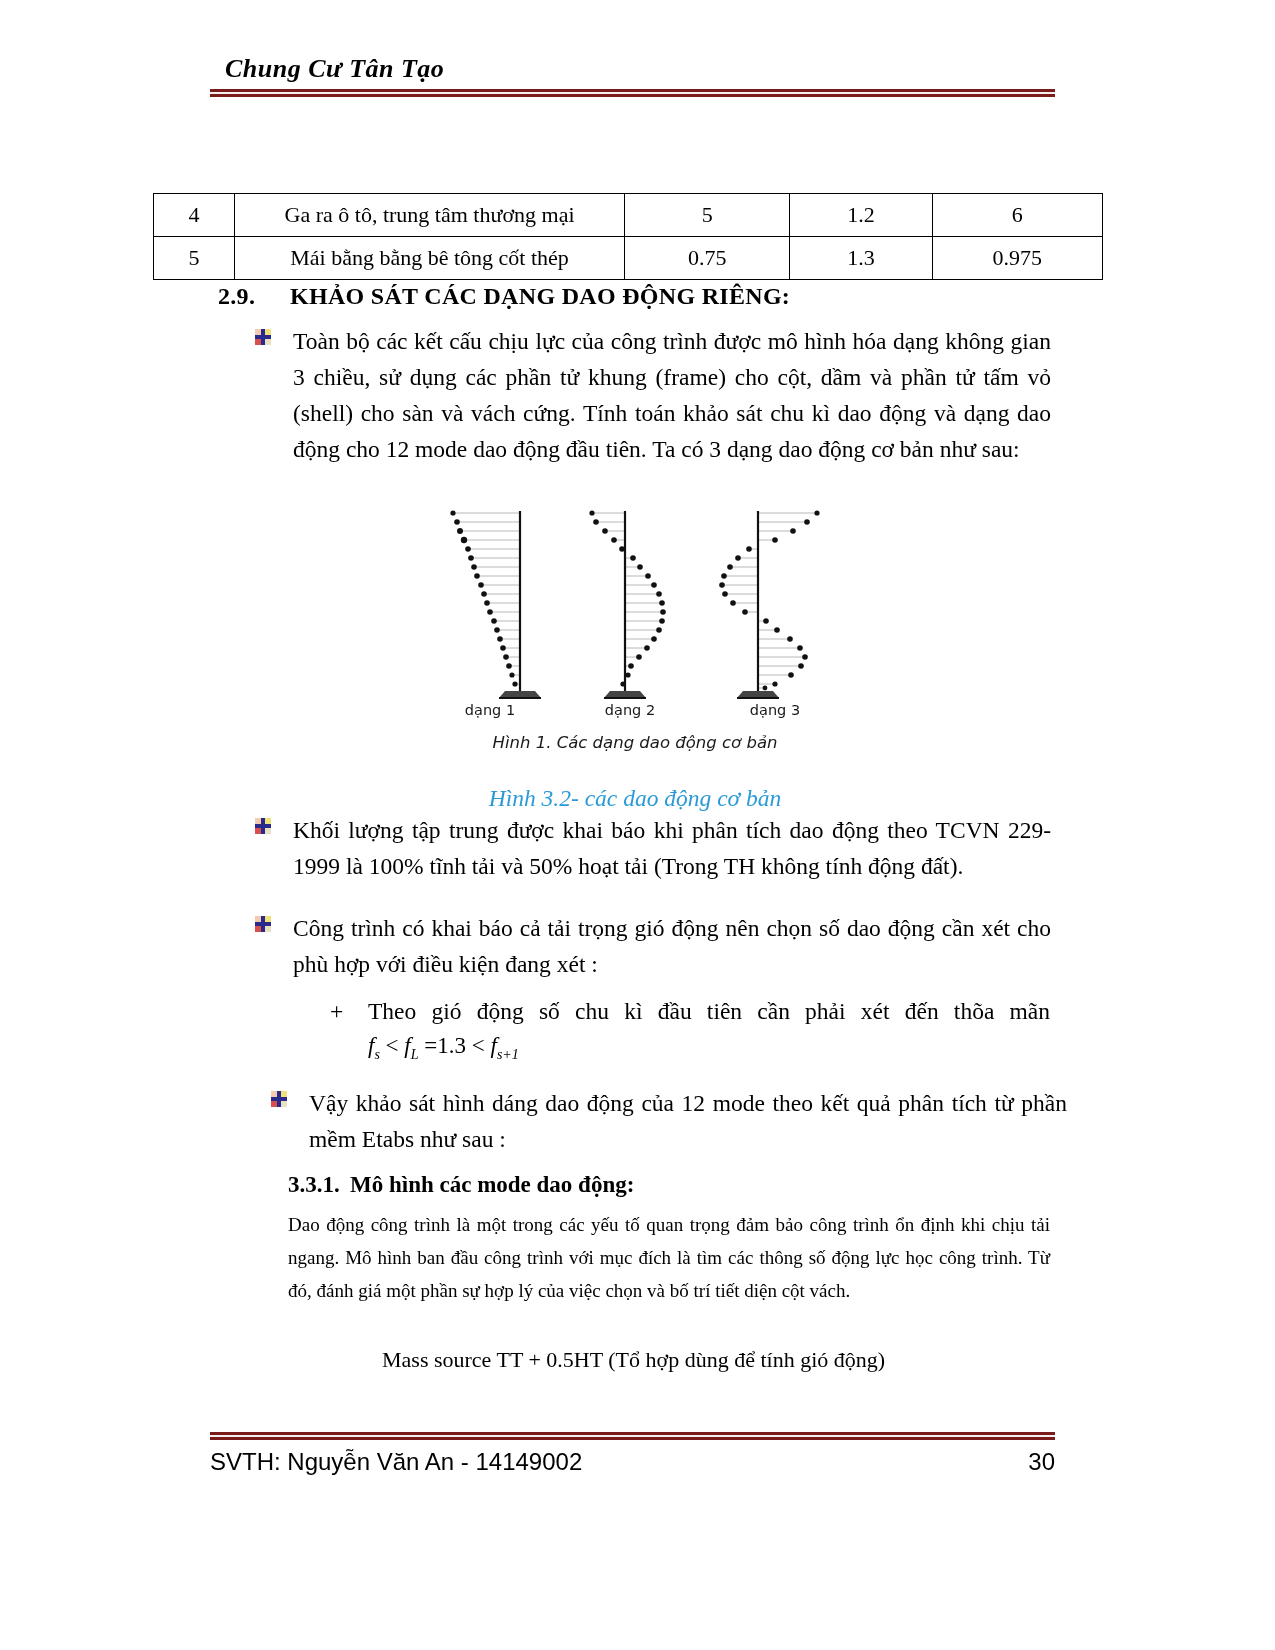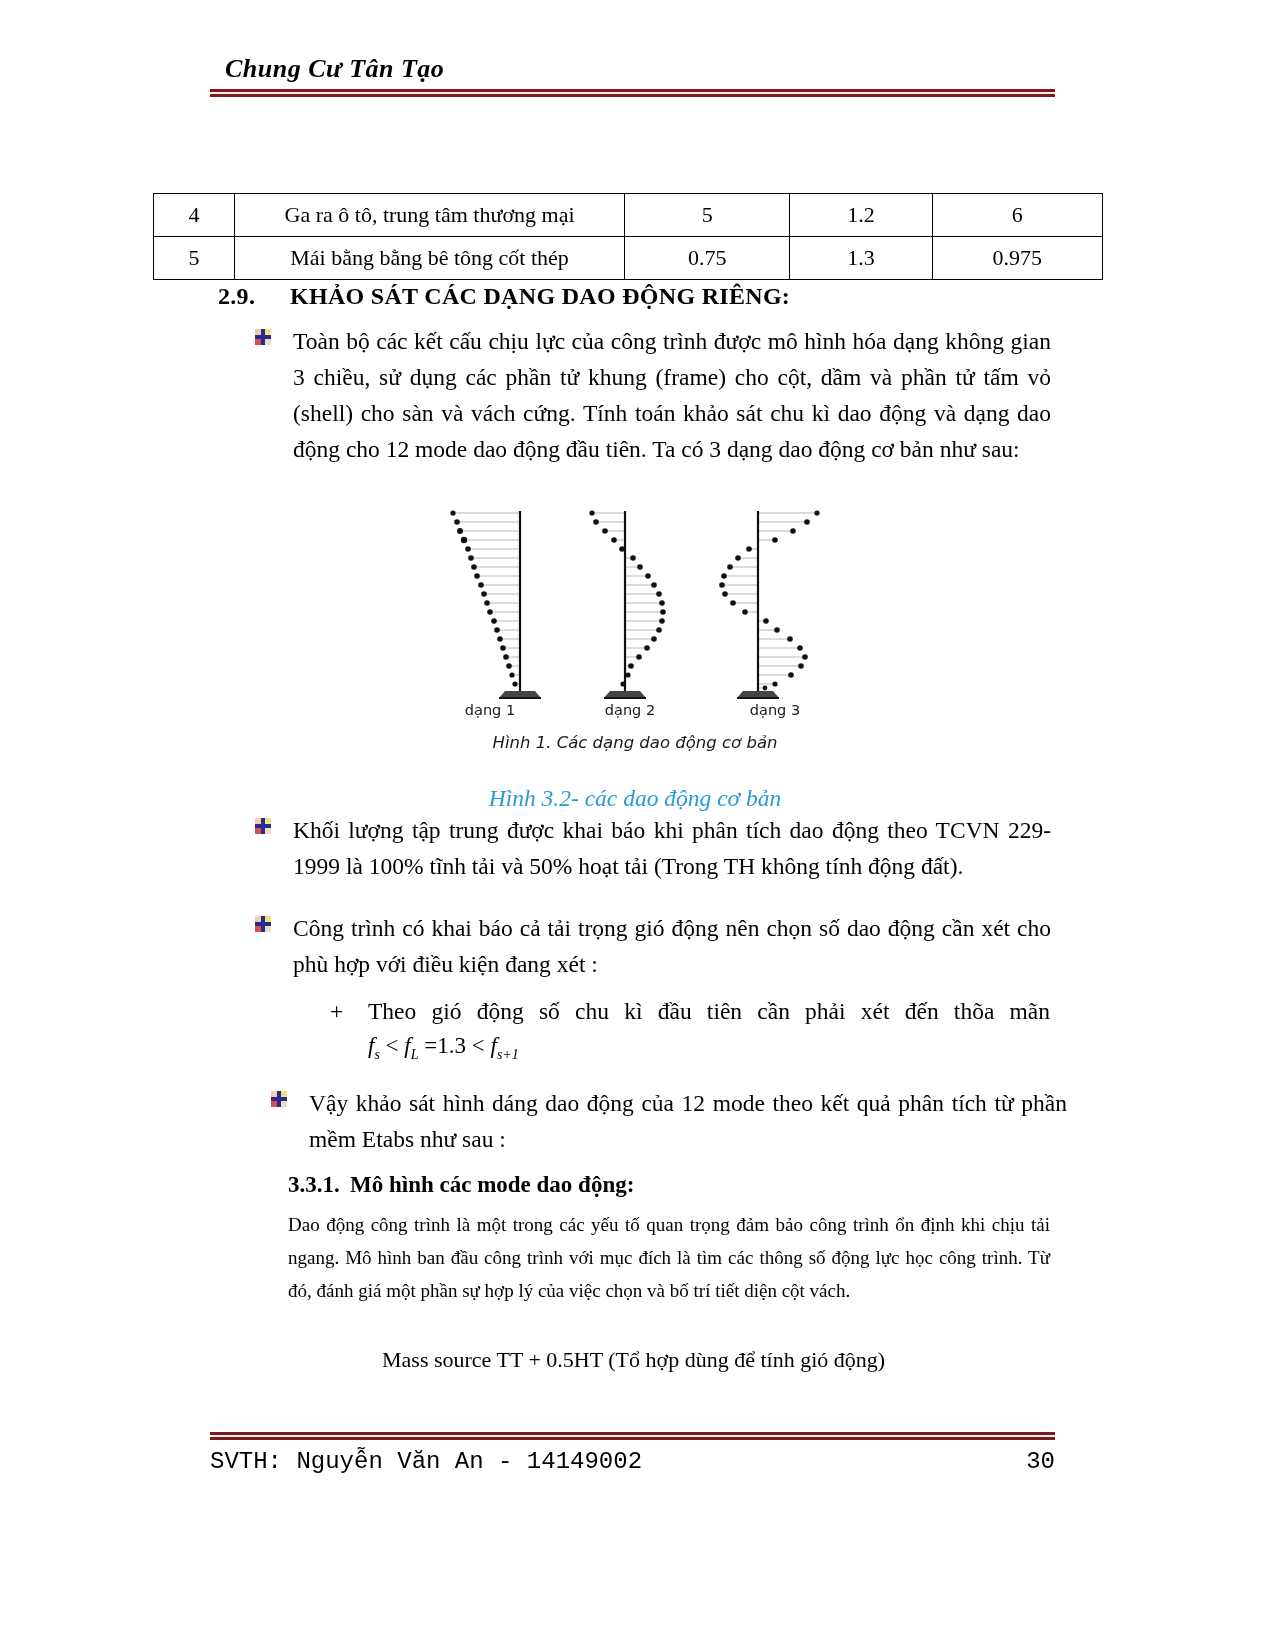--- a/index.html
+++ b/index.html
@@ -61,21 +61,21 @@
   }
   .footer {
     position: absolute;
     left: 210px;
     top: 1448px;
     width: 845px;
     display: flex;
     justify-content: space-between;
     align-items: baseline;
     font-size: 24px;
-    font-family: Liberation Mono, monospace;
+    font-family: Liberation Sans, sans-serif;
   }
 
   
   .table-wrap {
     position: absolute;
     left: 153px;
     top: 193px;
     width: 950px;
   }
   table.data-table {

